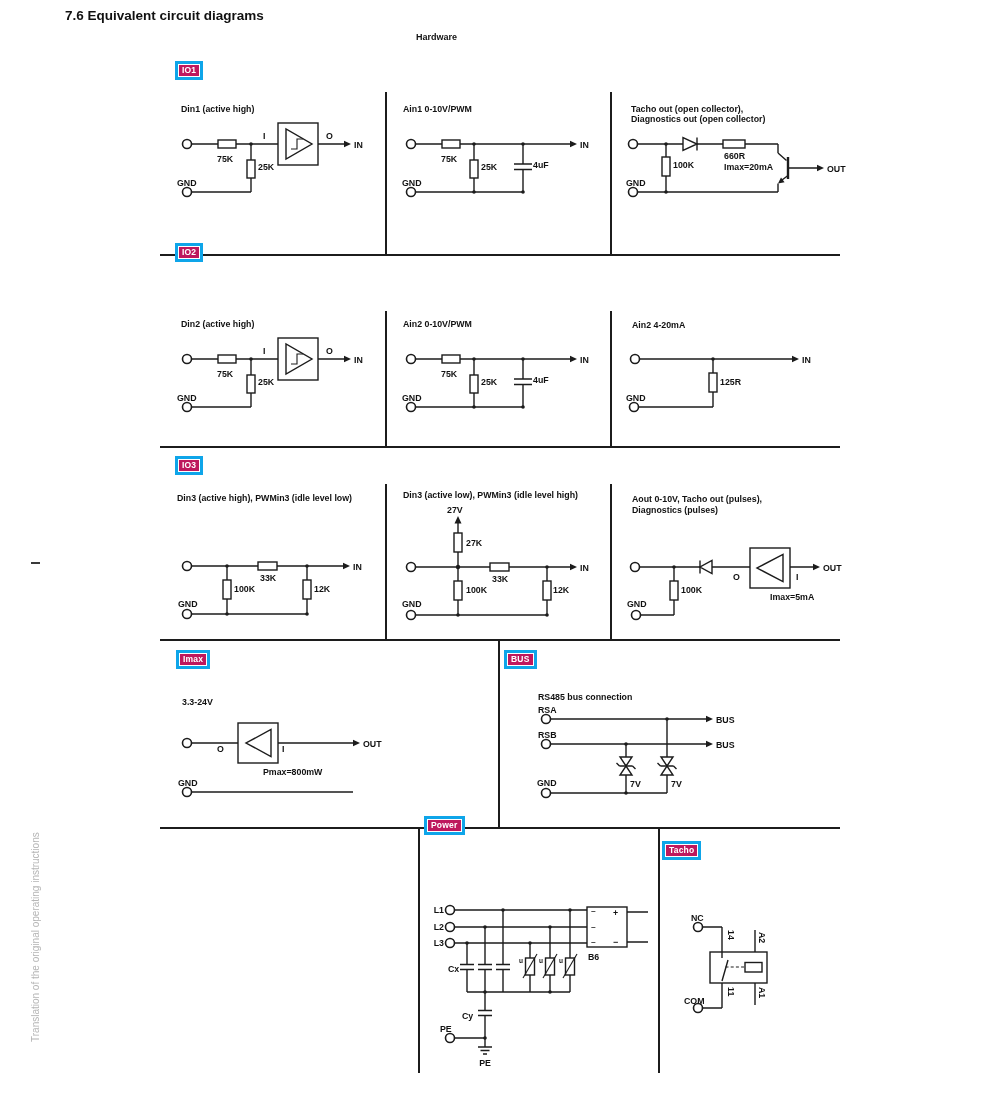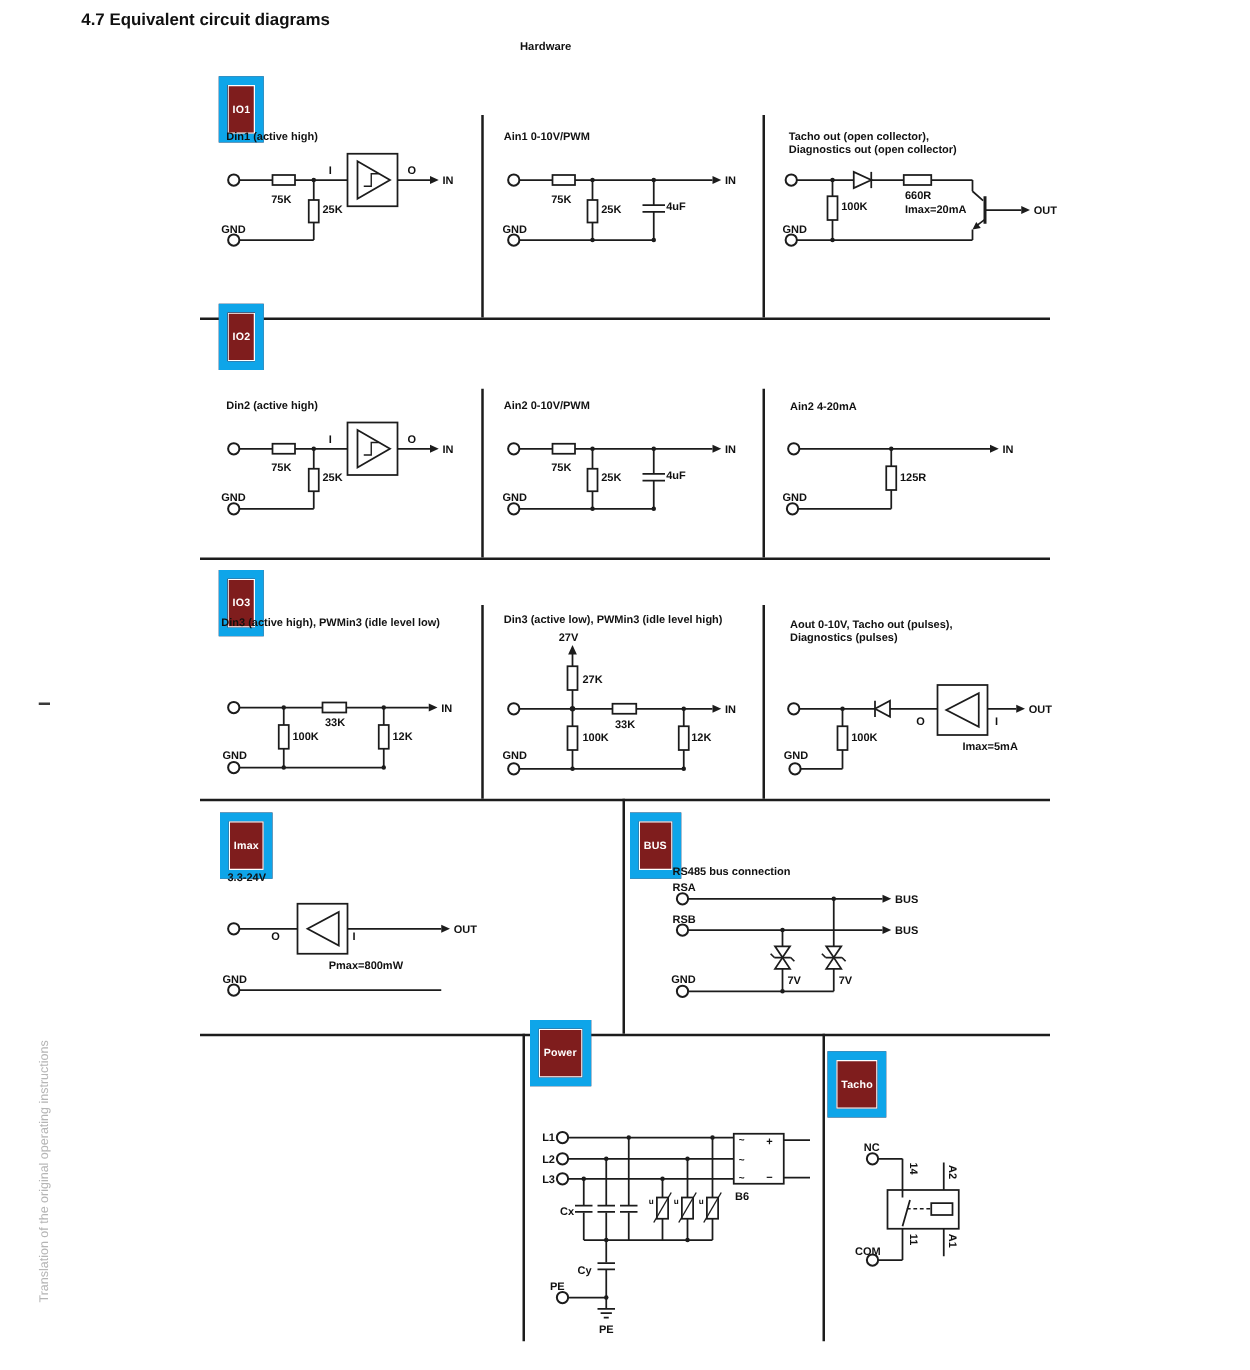--- a/index.html
+++ b/index.html
@@ -1,40 +1,40 @@
 <!DOCTYPE html>
 <html><head>
 <meta charset="utf-8">
 <style>
   *{margin:0;padding:0;box-sizing:border-box}
   html,body{background:#fff}
   body{width:1000px;height:1096px;position:relative;font-family:"Liberation Sans",sans-serif;color:#111;overflow:hidden}
   .line{position:absolute;background:#1c1c1c}
   .page-title{position:absolute;left:65px;top:8px;font-size:13.5px;font-weight:bold}
   .hw{position:absolute;left:416px;top:32px;font-size:9px;font-weight:bold}
-  .badge{position:absolute;background:#7f1d1d;color:#fff;font-weight:bold;font-size:8.5px;line-height:11px;padding:14px 4px;border:7px solid #0ea5e9;box-shadow:inset 0 0 0 1px #fff;letter-spacing:.2px}
+  .badge{position:absolute;background:#be185d;color:#fff;font-weight:bold;font-size:8.5px;line-height:11px;padding:1px 4px;border:3px solid #0ea5e9;box-shadow:inset 0 0 0 1px #fff;letter-spacing:.2px}
   .side-text{position:absolute;left:30px;top:770px;height:272px;writing-mode:vertical-rl;transform:rotate(180deg);font-size:10px;color:#b5b5b5;white-space:nowrap}
   .dash-mark{position:absolute;left:31px;top:562px;width:9px;height:2px;background:#3a3a3a}
   svg{position:absolute;overflow:visible}
   svg text{font-family:"Liberation Sans",sans-serif;font-weight:bold;fill:#111;font-size:8.8px}
   text.tu{font-size:6.5px}
   text.tw{font-size:8px}
   .w{stroke:#1c1c1c;stroke-width:1.4;fill:none}
   .w1{stroke:#1c1c1c;stroke-width:1.1;fill:none}
   .w2{stroke:#1c1c1c;stroke-width:2.4;fill:none}
   .cmp{fill:#fff;stroke:#1c1c1c;stroke-width:1.4}
   .term{fill:#fff;stroke:#1c1c1c;stroke-width:1.6}
   .dot{fill:#1c1c1c;stroke:none}
   .ah{fill:#1c1c1c;stroke:none}
   .dsh{stroke:#1c1c1c;stroke-width:1.2;stroke-dasharray:3 2.2;fill:none}
 </style>
 </head>
 <body>
 
-<div class="page-title">4.7 Equivalent circuit diagrams</div>
+<div class="page-title">7.6 Equivalent circuit diagrams</div>
 <div class="hw">Hardware</div>
 <div class="side-text">Translation of the original operating instructions</div>
 <div class="dash-mark"></div>
 
 <div class="line" style="left:160px;top:254px;width:680px;height:2px"></div>
 <div class="line" style="left:160px;top:446px;width:680px;height:2px"></div>
 <div class="line" style="left:160px;top:639px;width:680px;height:2px"></div>
 <div class="line" style="left:160px;top:827px;width:680px;height:2px"></div>
 <div class="line" style="left:385px;top:92px;width:1.5px;height:162px"></div>
 <div class="line" style="left:610px;top:92px;width:1.5px;height:162px"></div>

